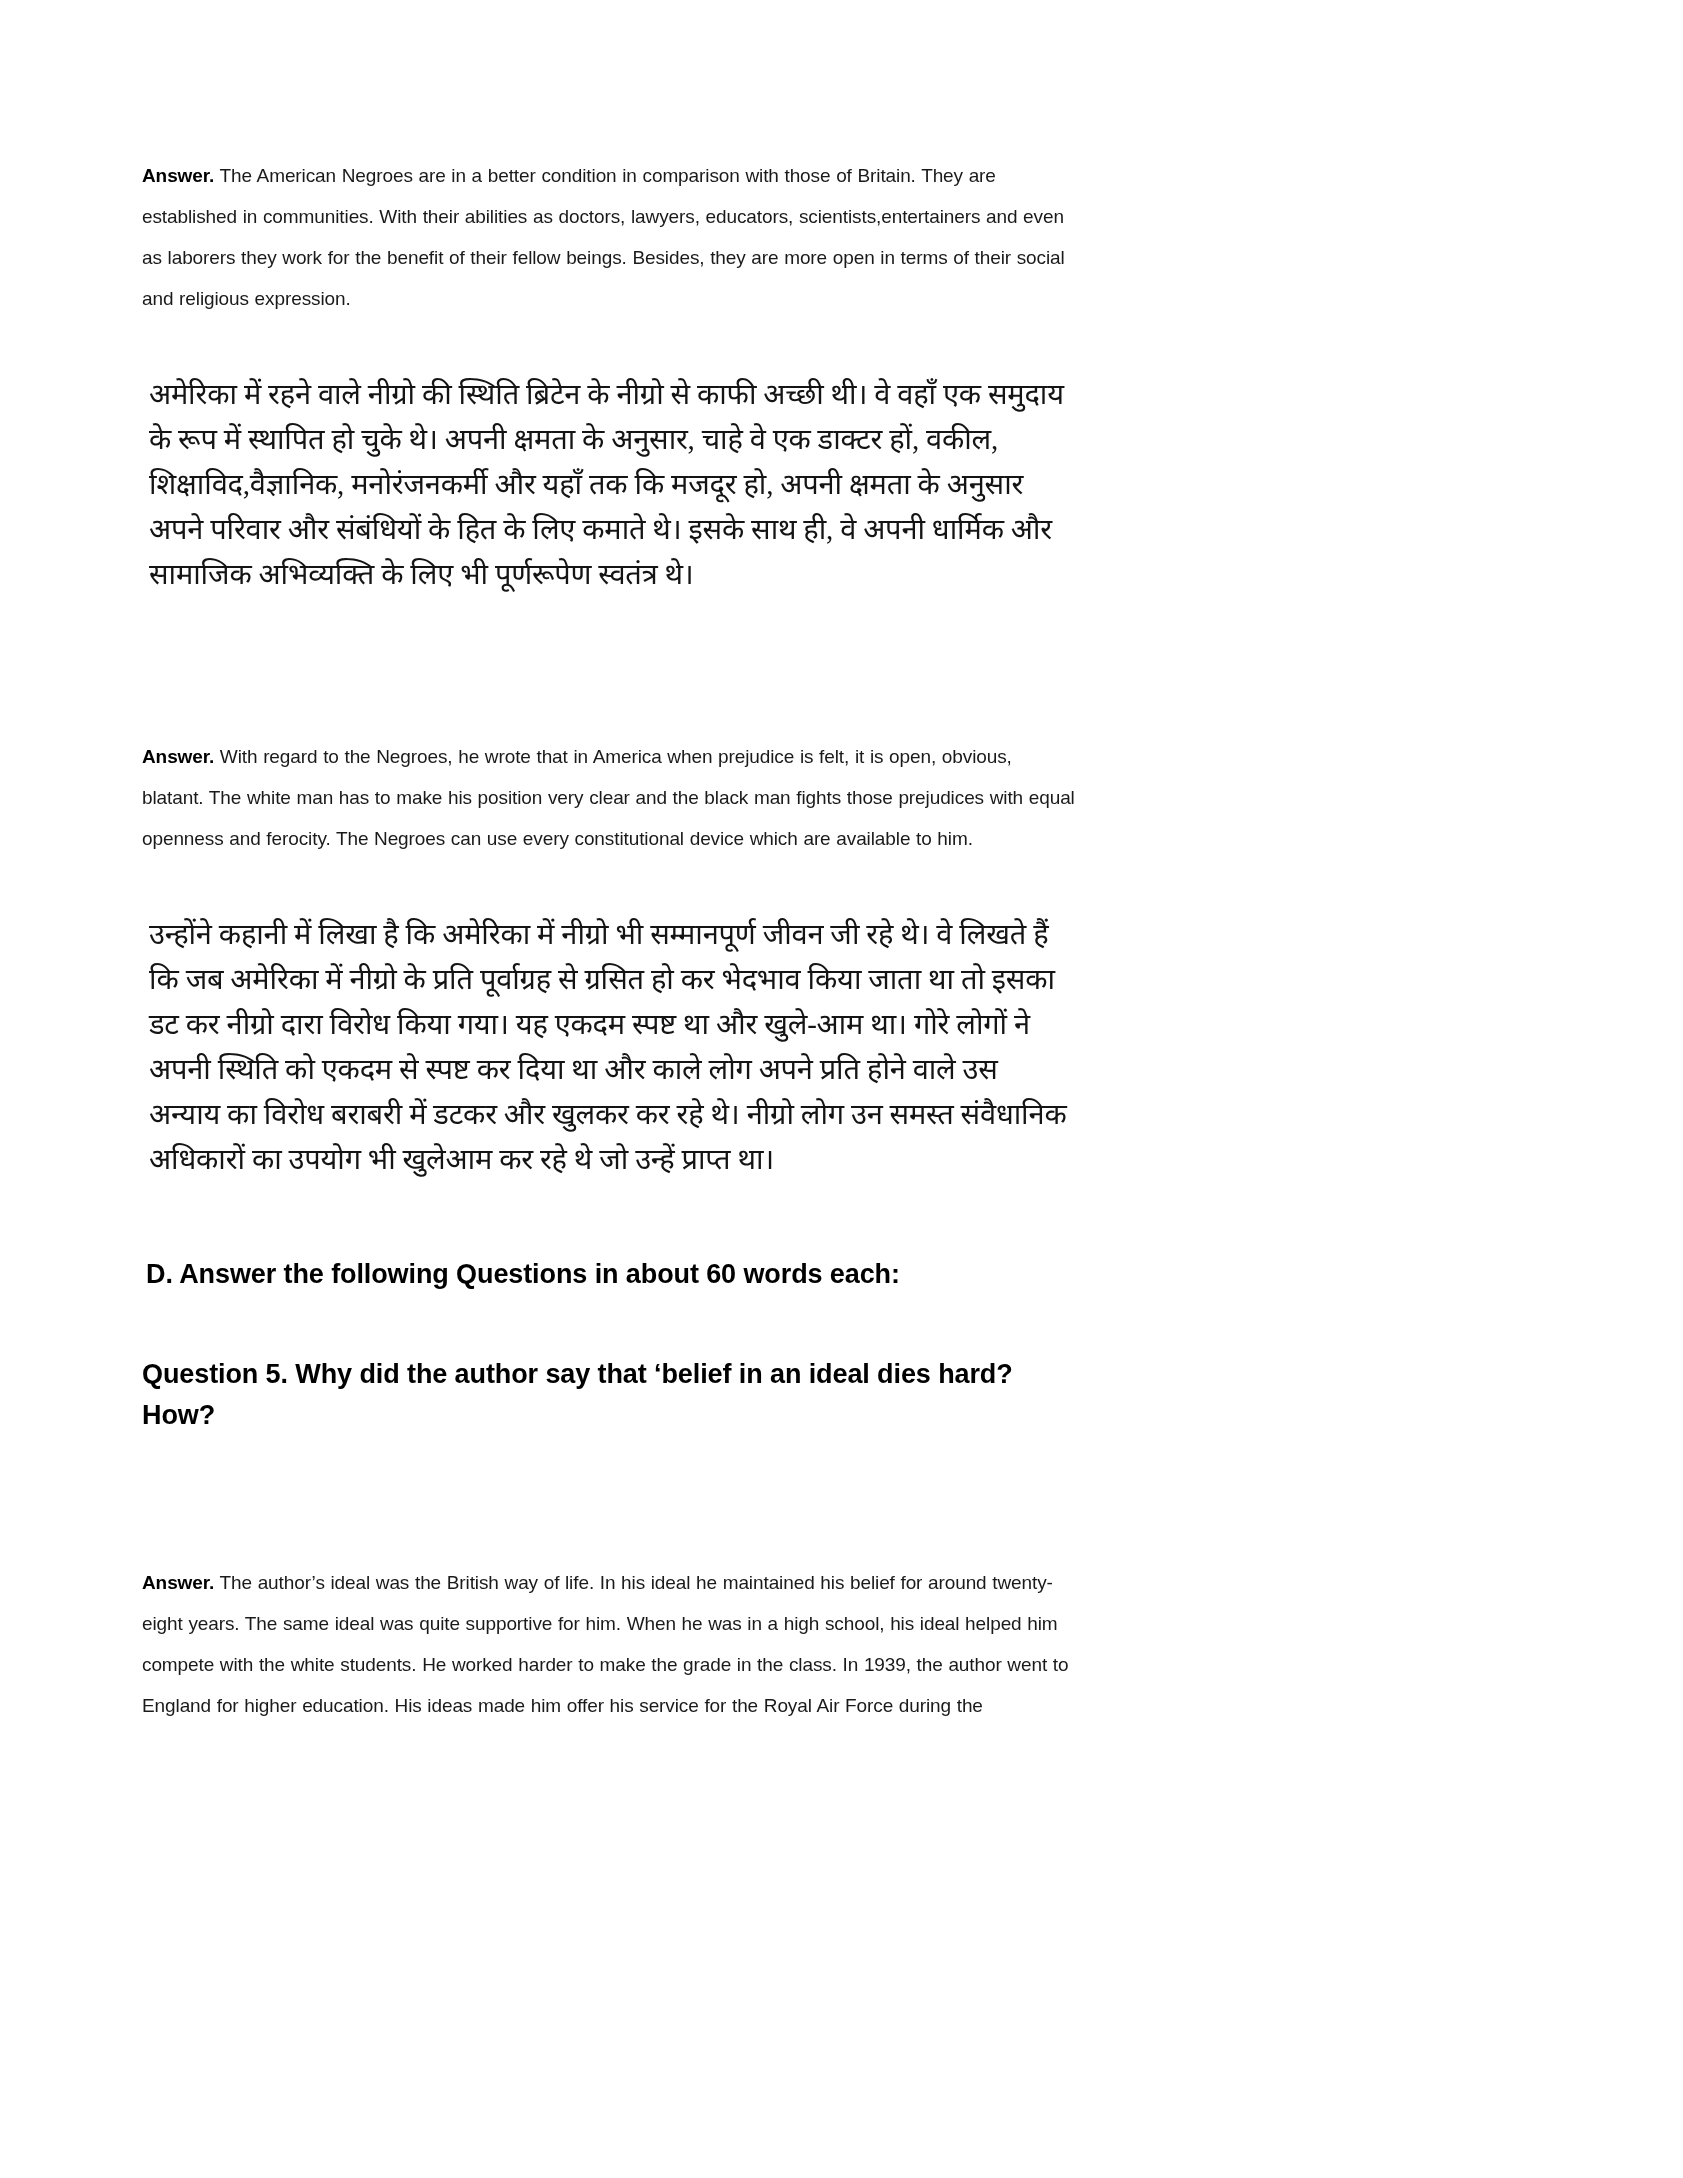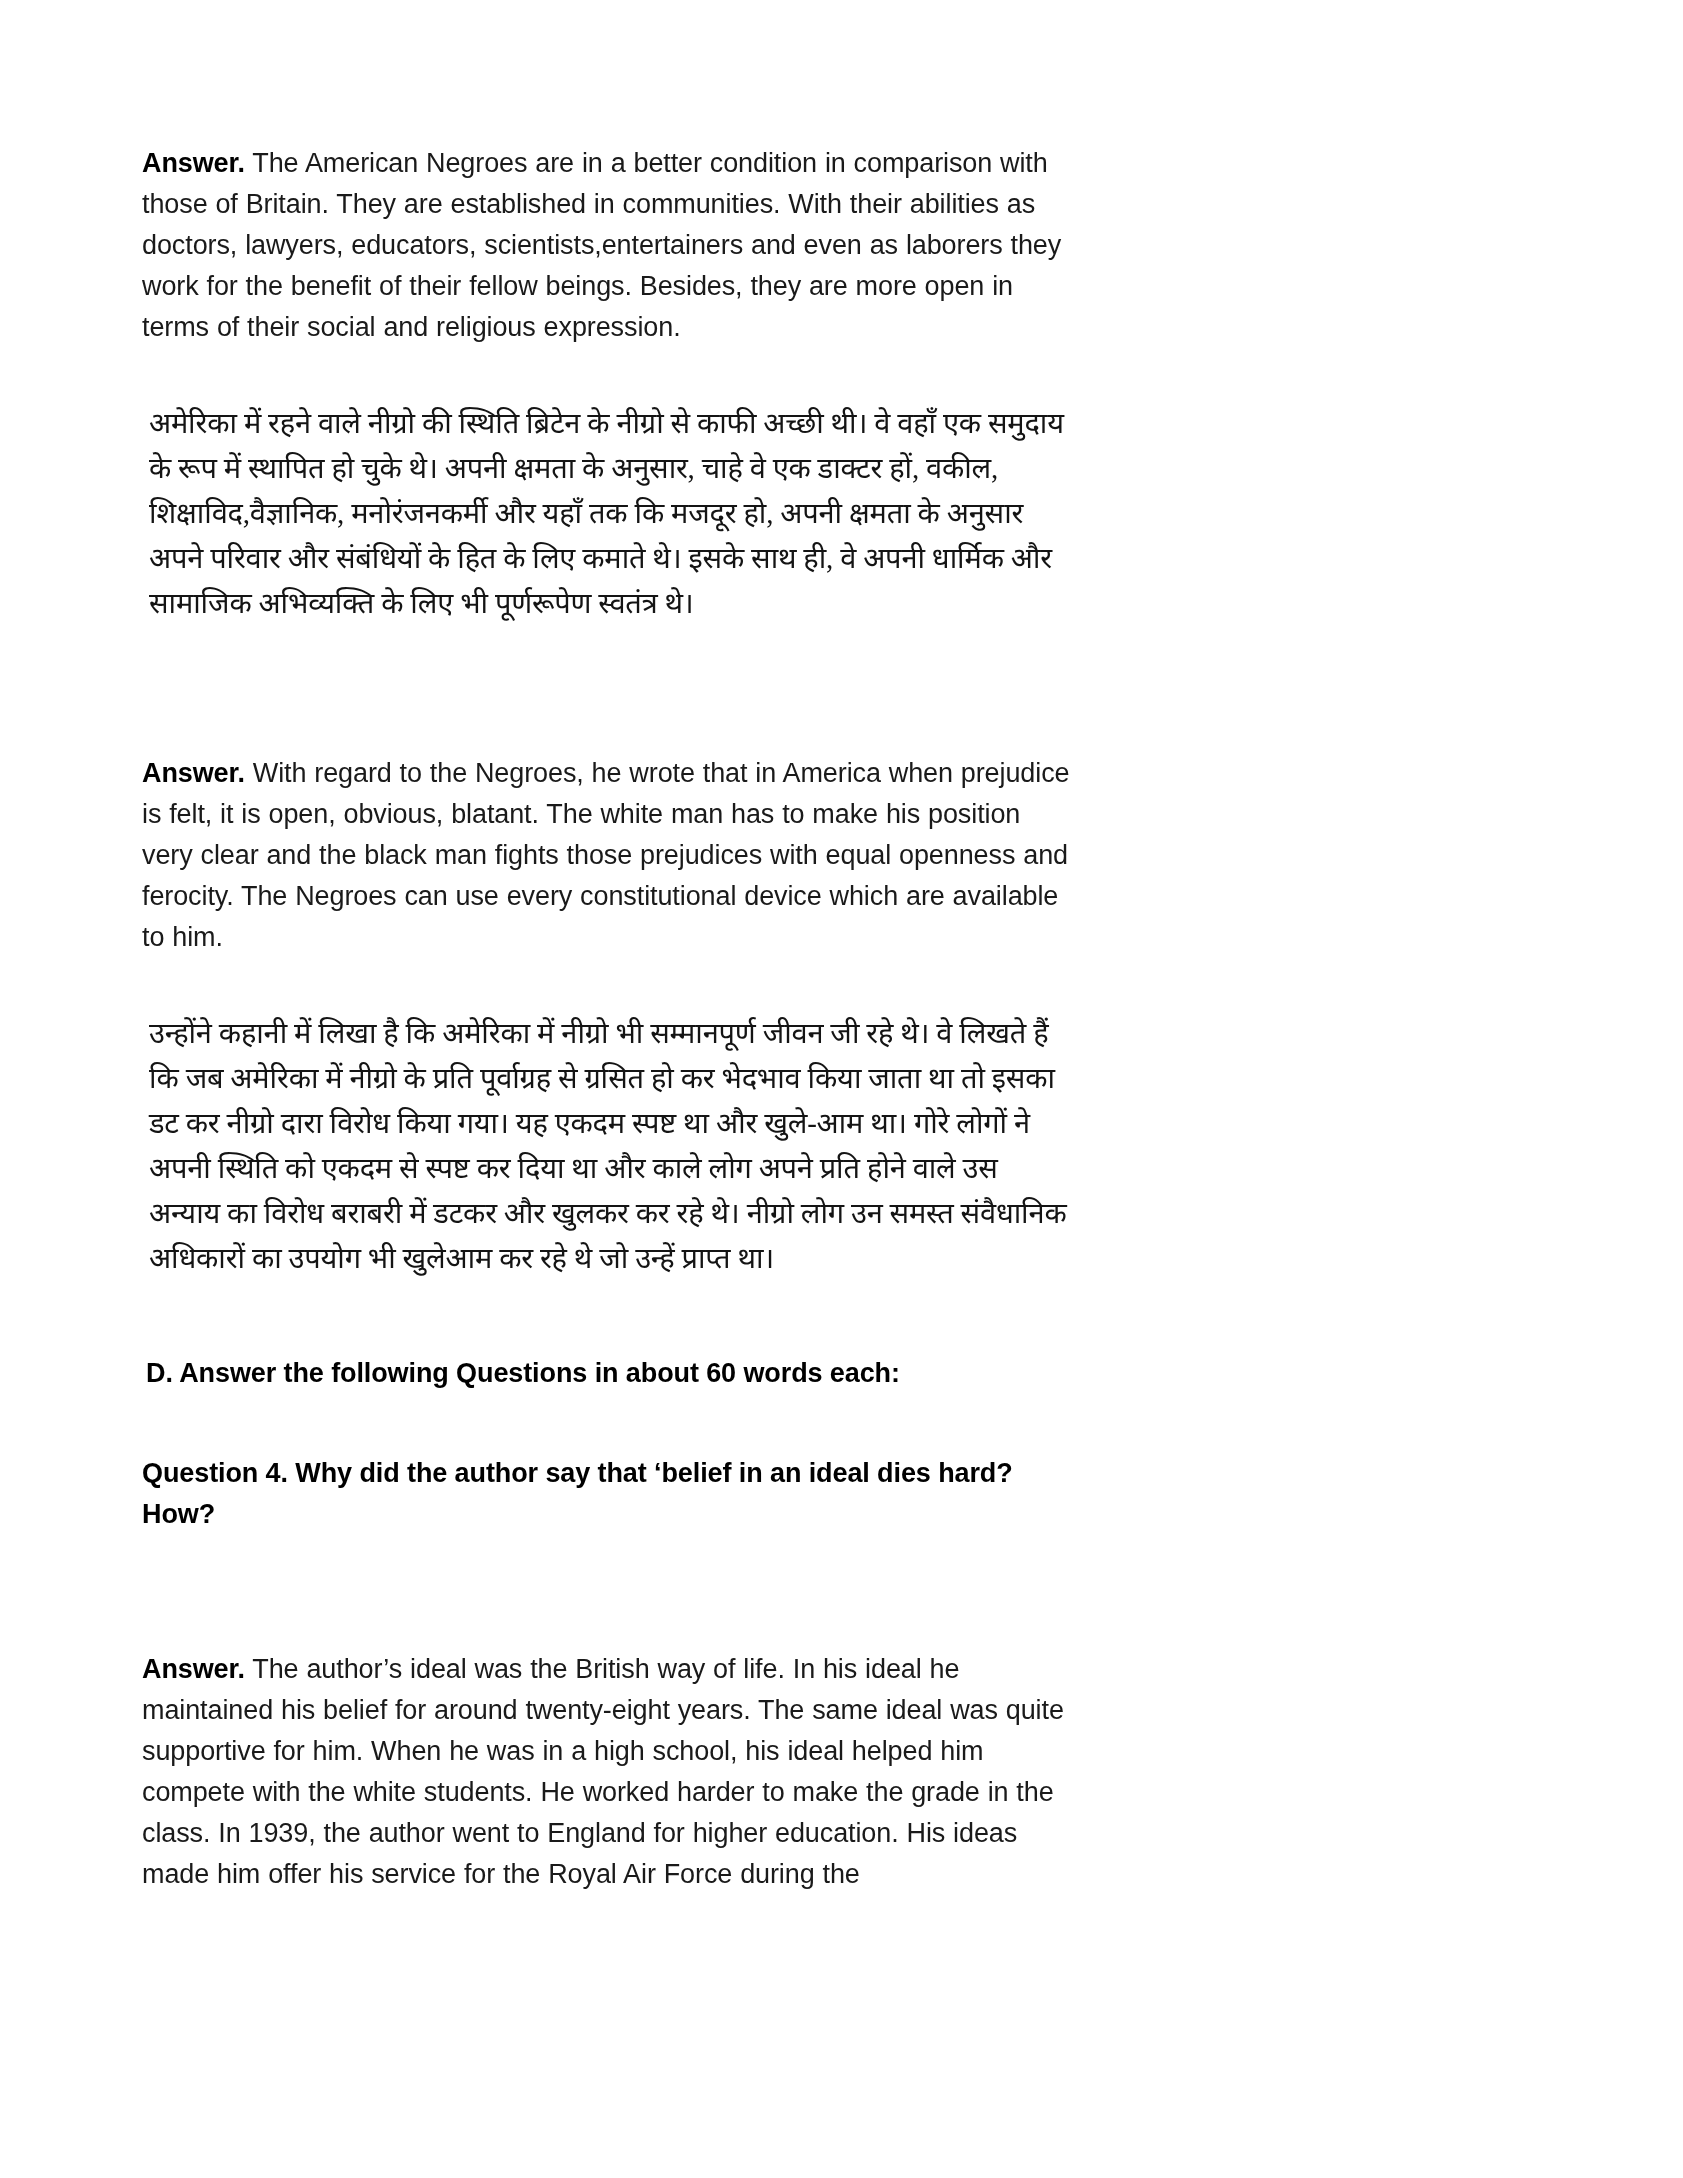--- a/index.html
+++ b/index.html
@@ -21,23 +21,23 @@
     height: 2178px;
     background: #ffffff;
     box-sizing: border-box;
     padding: 139px 119px 0 142px;
   }
   .content {
     width: 936px;
   }
   
   p.en {
-    margin: 4px 0 0 0;
+    margin: 16px 0 0 0;
     font-family: "Liberation Sans", sans-serif;
-    font-size: 27px;
+    font-size: 19px;
     line-height: 41px;
     letter-spacing: -0.1px;
     color: #1a1a1a;
     text-align: left;
     word-spacing: 0.5px;
   }
   
   p.hi {
     margin: 7px;
     font-family: "Liberation Serif", "DejaVu Sans", serif;
@@ -99,21 +99,21 @@
     <div class="gap-md"></div>
 
     <p class="hi">उन्होंने कहानी में लिखा है कि अमेरिका में नीग्रो भी सम्मानपूर्ण जीवन जी रहे थे। वे लिखते हैं कि जब अमेरिका में नीग्रो के प्रति पूर्वाग्रह से ग्रसित हो कर भेदभाव किया जाता था तो इसका डट कर नीग्रो दारा विरोध किया गया। यह एकदम स्पष्ट था और खुले-आम था। गोरे लोगों ने अपनी स्थिति को एकदम से स्पष्ट कर दिया था और काले लोग अपने प्रति होने वाले उस अन्याय का विरोध बराबरी में डटकर और खुलकर कर रहे थे। नीग्रो लोग उन समस्त संवैधानिक अधिकारों का उपयोग भी खुलेआम कर रहे थे जो उन्हें प्राप्त था।</p>
 
     <div class="gap-xl"></div>
 
     <h3 class="shead">D. Answer the following Questions in about 60 words each:</h3>
 
     <div class="gap-lg"></div>
 
-    <h3 class="qhead">Question 4. Why did the author say that ‘belief in an ideal dies hard? How?</h3>
+    <h3 class="qhead">Question 5. Why did the author say that ‘belief in an ideal dies hard? How?</h3>
 
     <div class="gap-lg"></div>
 
 
     <div class="gap-lg"></div>
 
     <p class="en"><span class="lead">Answer.</span><span> The author’s ideal was the British way of life. In his ideal he maintained his belief for around twenty-eight years. The same ideal was quite supportive for him. When he was in a high school, his ideal helped him compete with the white students. He worked harder to make the grade in the class. In 1939, the author went to England for higher education. His ideas made him offer his service for the Royal Air Force during the</span></p>
 
   </div>
 </div>

